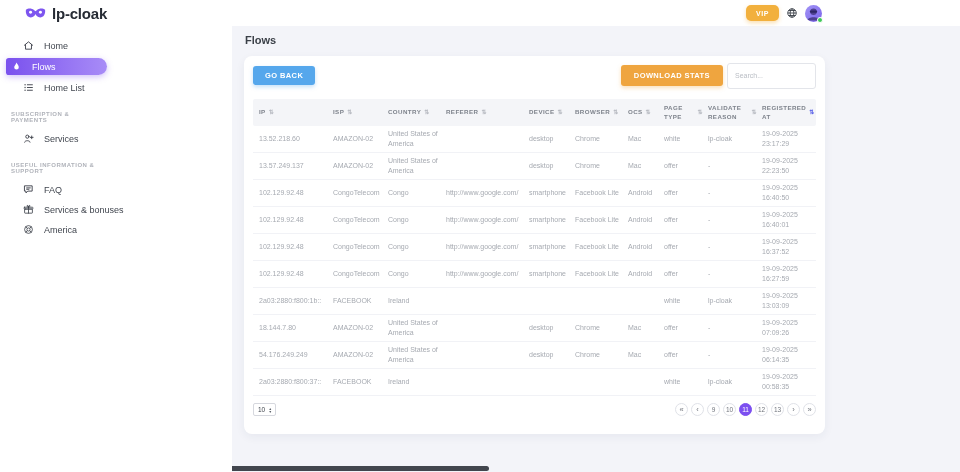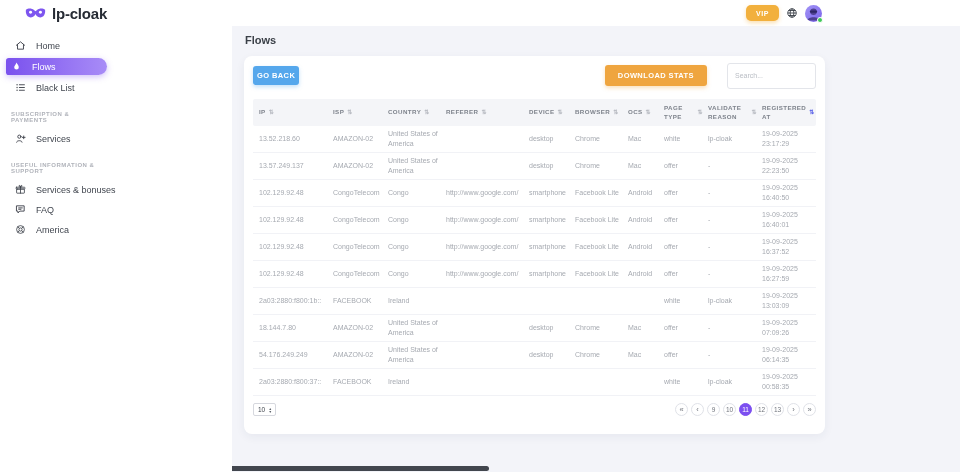--- a/index.html
+++ b/index.html
@@ -18,42 +18,42 @@
   .globe { width:12px; height:12px; color:#3a3f47; display:inline-flex; cursor:pointer; }
   .avatar { position:relative; width:17px; height:17px; border-radius:50%;
             background:linear-gradient(135deg,#a294f6,#7a64ea); cursor:pointer; overflow:visible; }
   .avatar svg { width:17px; height:17px; border-radius:50%; display:block; }
   .status-dot { position:absolute; right:-1px; bottom:-1px; width:6px; height:6px; border-radius:50%;
                 background:#3ec956; border:1px solid #fff; }
 
   
   .sidebar { position:absolute; left:0; top:26px; width:232px; bottom:0; background:#fff; z-index:2; }
   .nav { padding-top:7px; }
-  .nav-item { display:flex; align-items:center; gap:10px; height:15px; padding-left:11px; margin:5px 4px;
+  .nav-item { display:flex; align-items:center; gap:10px; height:15px; padding-left:11px; margin:5px 12px;
               font-size:9px; font-weight:500; color:#41464f; cursor:pointer; }
   .nav-item .ic { width:11px; height:11px; flex:0 0 11px; color:#3c4049; }
   .nav-item.active { width:101px; height:17px; margin-left:6px; padding-left:5px; border-radius:4px 12px 12px 4px;
                      background:linear-gradient(90deg,#7a51ee,#a88cf7); color:#fff;
                      box-shadow:0 2px 6px rgba(124,81,240,.35); }
   .nav-item.active .ic { color:#fff; }
   .nav-section { display:flex; align-items:center; gap:5px; padding-left:11px; margin:16px 0 8px 0;
                  font-size:6px; font-weight:bold; letter-spacing:.5px; color:#b0b3ba; }
   .nav-section::after { content:""; flex:1; border-top:1px dotted #d9dbe0; margin-right:130px; }
 
   
   .main { position:absolute; left:232px; top:26px; right:0; bottom:0; background:#f3f4f9; padding:5px 0 0 12px; }
   .page-title { font-size:11px; font-weight:600; color:#3b4048; margin:3px 0 10px 1px; }
   .card { width:581px; height:378px; background:#fff; border-radius:8px; padding:9px;
           box-shadow:0 3px 10px rgba(40,50,80,.06); }
 
   .toolbar { display:flex; align-items:center; justify-content:space-between; height:21px; margin-bottom:13px; }
   .btn { border:none; border-radius:3px; color:#fff; font-size:7.5px; font-weight:bold; letter-spacing:.4px;
          cursor:pointer; font-family:inherit; }
-  .btn-back { background:#55a7ec; height:19px; padding:0 4px; box-shadow:0 2px 4px rgba(85,167,236,.35); }
-  .toolbar-right { display:flex; align-items:center; gap:20px; }
+  .btn-back { background:#55a7ec; height:19px; padding:0 12px; box-shadow:0 2px 4px rgba(85,167,236,.35); }
+  .toolbar-right { display:flex; align-items:center; gap:4px; }
   .btn-dl { background:#efa53f; height:21px; padding:0 13px; box-shadow:0 2px 4px rgba(239,165,63,.35); }
   .search { width:89px; height:21px; border:1px solid #e3e5ea; border-radius:3px; font-size:7px; padding:12px 7px;
             color:#555a63; font-family:inherit; outline:none; }
   .search::placeholder { color:#b9bdc4; }
 
   
   .tgrid { display:grid; grid-template-columns:74px 55px 58px 83px 46px 53px 36px 44px 54px 1fr; padding-left:6px; }
   .thead { background:#f4f5f8; border-radius:2px; min-height:27px; align-items:center;
            color:#7e838c; font-size:6.2px; font-weight:bold; letter-spacing:.4px; }
   .th { display:flex; align-items:center; gap:3px; padding-right:5px; line-height:1.35; cursor:pointer; }
@@ -124,55 +124,55 @@
       </svg>
       <span>Flows</span>
     </div>
     <div class="nav-item">
       <svg class="ic" viewBox="0 0 24 24" fill="none" stroke="currentColor" stroke-width="2" stroke-linecap="round">
         <circle cx="4.5" cy="6" r="1.4" fill="currentColor" stroke="none"></circle>
         <circle cx="4.5" cy="12" r="1.4" fill="currentColor" stroke="none"></circle>
         <circle cx="4.5" cy="18" r="1.4" fill="currentColor" stroke="none"></circle>
         <path d="M9.5 6 H20.5 M9.5 12 H20.5 M9.5 18 H20.5"></path>
       </svg>
-      <span>Black List</span>
+      <span>Home List</span>
     </div>
 
     <div class="nav-section">
       <span>SUBSCRIPTION &amp; PAYMENTS</span>
     </div>
 
     <div class="nav-item">
       <svg class="ic" viewBox="0 0 24 24" fill="none" stroke="currentColor" stroke-width="2" stroke-linecap="round">
         <circle cx="9.5" cy="8" r="3.5"></circle>
           <path d="M3.5 20 C3.5 15.5 15.5 15.5 15.5 20"></path>
           <path d="M19 6.5 V12.5 M16 9.5 H22"></path>
       </svg>
       <span>Services</span>
     </div>
 
     <div class="nav-section">
       <span>USEFUL INFORMATION &amp; SUPPORT</span>
     </div>
 
+    <div class="nav-item">
+      <svg class="ic" viewBox="0 0 24 24" fill="none" stroke="currentColor" stroke-width="2" stroke-linejoin="round" stroke-linecap="round">
+        <path d="M4 4 H20 V15.5 H10.5 L6.5 19.5 V15.5 H4 Z"></path>
+          <path d="M8 8.5 H16 M8 11.5 H13"></path>
+      </svg>
+      <span>FAQ</span>
+    </div>
     <div class="nav-item">
       <svg class="ic" viewBox="0 0 24 24" fill="none" stroke="currentColor" stroke-width="1.8" stroke-linecap="round">
         <rect x="3.5" y="11" width="17" height="9" rx="1"></rect>
           <rect x="2.5" y="7" width="19" height="4" rx="1"></rect>
         <path d="M12 7 V20"></path>
           <path d="M12 7 C8.5 7 7.5 3.2 9.8 3.2 C11.6 3.2 12 5.6 12 7 C12 5.6 12.4 3.2 14.2 3.2 C16.5 3.2 15.5 7 12 7 Z"></path>
       </svg>
       <span>Services &amp; bonuses</span>
-    </div>
-    <div class="nav-item">
-      <svg class="ic" viewBox="0 0 24 24" fill="none" stroke="currentColor" stroke-width="2" stroke-linejoin="round" stroke-linecap="round">
-        <path d="M4 4 H20 V15.5 H10.5 L6.5 19.5 V15.5 H4 Z"></path>
-          <path d="M8 8.5 H16 M8 11.5 H13"></path>
-      </svg>
-      <span>FAQ</span>
     </div>
     <div class="nav-item">
       <svg class="ic" viewBox="0 0 24 24" fill="none" stroke="currentColor" stroke-width="1.8">
         <circle cx="12" cy="12" r="8.5"></circle>
           <circle cx="12" cy="12" r="3.5"></circle>
         <path d="M6 6 L9.5 9.5 M18 6 L14.5 9.5 M6 18 L9.5 14.5 M18 18 L14.5 14.5"></path>
       </svg>
       <span>America</span>
     </div>
   </nav>

